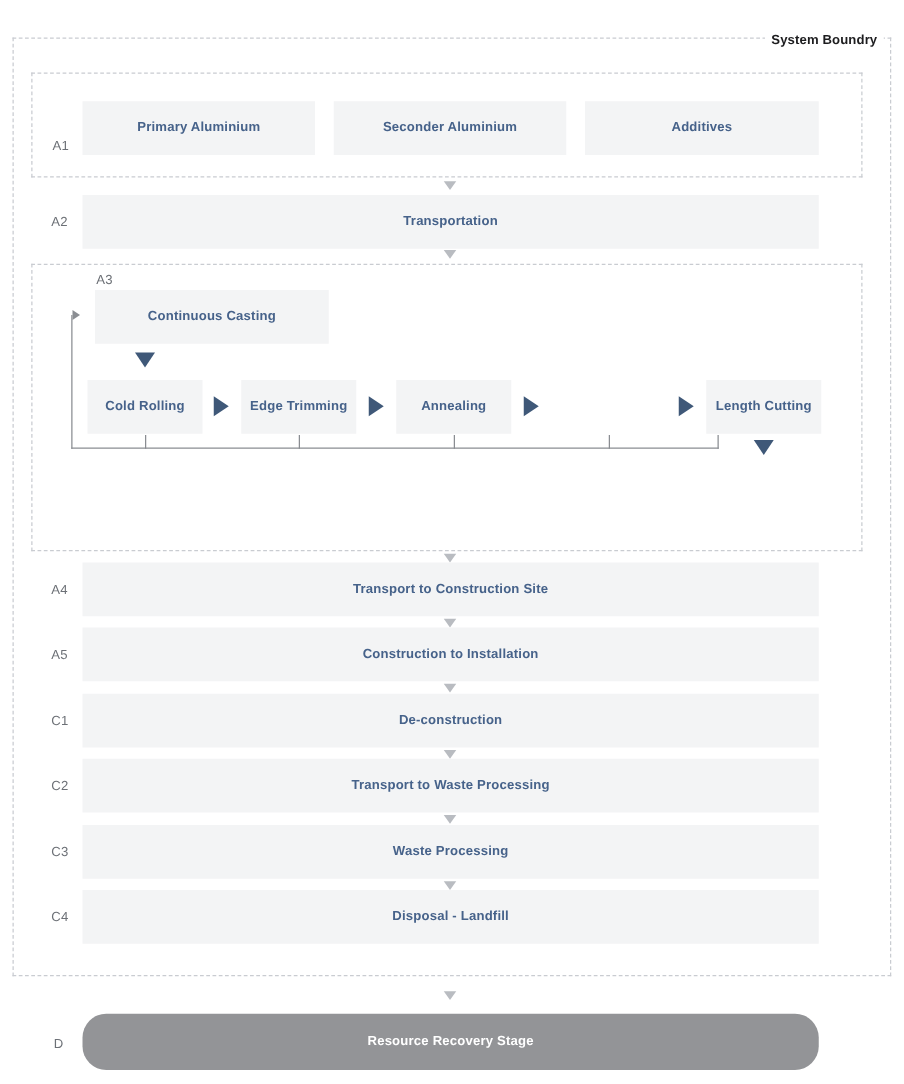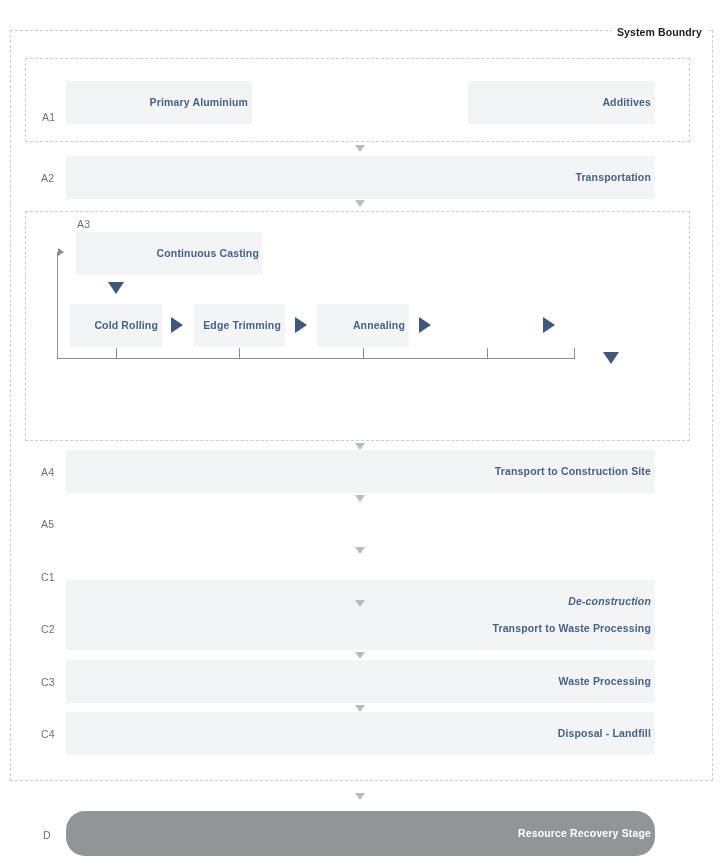--- a/index.html
+++ b/index.html
@@ -51,21 +51,21 @@
     letter-spacing: .2px;
   }
 
   
   .box {
     position: absolute;
     background: #f3f4f5;
     box-sizing: border-box;
     display: flex;
     align-items: center;
-    justify-content: flex-end;
+    justify-content: center;
     text-align: center;
   }
   .box-label {
     font-size: 10.5px;
     font-weight: bold;
     color: #46628a;
     letter-spacing: .15px;
     line-height: 1.25;
     padding: 0 4px;
   }
@@ -134,20 +134,23 @@
 
   <div class="boundary" style="left:10px; top:30px; width:703px; height:751px;"></div>
   <div class="boundary-label" style="left:612px; top:26px;">System Boundry</div>
 
   <div class="group" style="left:25px; top:58px; width:665px; height:84px;"></div>
   <div class="stage-label" style="left:42px; top:64px;margin-top:47px;">A1</div>
 
   <div class="box" style="left:66px; top:81px; width:186px; height:43px;">
     <span class="box-label">Primary Aluminium</span>
   </div>
+  <div class="box" style="left:267px; top:81px; width:186px; height:43px;">
+    <span class="box-label">Seconder Aluminium</span>
+  </div>
   <div class="box" style="left:468px; top:81px; width:187px; height:43px;">
     <span class="box-label">Additives</span>
   </div>
 
   <div class="arrow-down-sm" style="left:355px; top:145px;"></div>
 
   <div class="stage-label" style="left:41px; top:172px;">A2</div>
   <div class="box" style="left:66px; top:156px; width:589px; height:43px;">
     <span class="box-label">Transportation</span>
   </div>
@@ -173,20 +176,23 @@
   </div>
   <div class="arrow-right-lg" style="left:295px; top:317px;"></div>
 
   <div class="box" style="left:317px; top:304px; width:92px; height:43px;">
     <span class="box-label">Annealing</span>
   </div>
   <div class="arrow-right-lg" style="left:419px; top:317px;"></div>
 
   <div class="arrow-right-lg" style="left:543px; top:317px;"></div>
 
+  <div class="box" style="left:565px; top:304px; width:92px; height:43px;">
+    <span class="box-label">Length Cutting</span>
+  </div>
 
   <div class="loop-h" style="left:57px; top:358px; width:518px;"></div>
   <div class="loop-v" style="left:57px; top:252px; height:107px;"></div>
   <div class="loop-arrowhead" style="left:58px; top:248px;"></div>
 
   <div class="loop-tick" style="left:116px; top:348px; height:11px;"></div>
   <div class="loop-tick" style="left:239px; top:348px; height:11px;"></div>
   <div class="loop-tick" style="left:363px; top:348px; height:11px;"></div>
   <div class="loop-tick" style="left:487px; top:348px; height:11px;"></div>
   <div class="loop-tick" style="left:574px; top:348px; height:11px;"></div>
@@ -196,24 +202,27 @@
 
   <div class="arrow-down-sm" style="left:355px; top:443px;"></div>
 
   <div class="stage-label" style="left:41px; top:466px;">A4</div>
   <div class="box" style="left:66px; top:450px; width:589px; height:43px;">
     <span class="box-label">Transport to Construction Site</span>
   </div>
   <div class="arrow-down-sm" style="left:355px; top:495px;"></div>
 
   <div class="stage-label" style="left:41px; top:518px;">A5</div>
+  <div class="box" style="left:66px; top:502px; width:589px; height:43px;">
+    <span class="box-label">Construction to Installation</span>
+  </div>
   <div class="arrow-down-sm" style="left:355px; top:547px;"></div>
 
   <div class="stage-label" style="left:41px; top:571px;">C1</div>
-  <div class="box" style="left:66px; top:580px; width:589px; height:43px;font-style:italic;">
+  <div class="box" style="left:66px; top:555px; width:589px; height:43px;">
     <span class="box-label">De-construction</span>
   </div>
   <div class="arrow-down-sm" style="left:355px; top:600px;"></div>
 
   <div class="stage-label" style="left:41px; top:623px;">C2</div>
   <div class="box" style="left:66px; top:607px; width:589px; height:43px;">
     <span class="box-label">Transport to Waste Processing</span>
   </div>
   <div class="arrow-down-sm" style="left:355px; top:652px;"></div>
 

